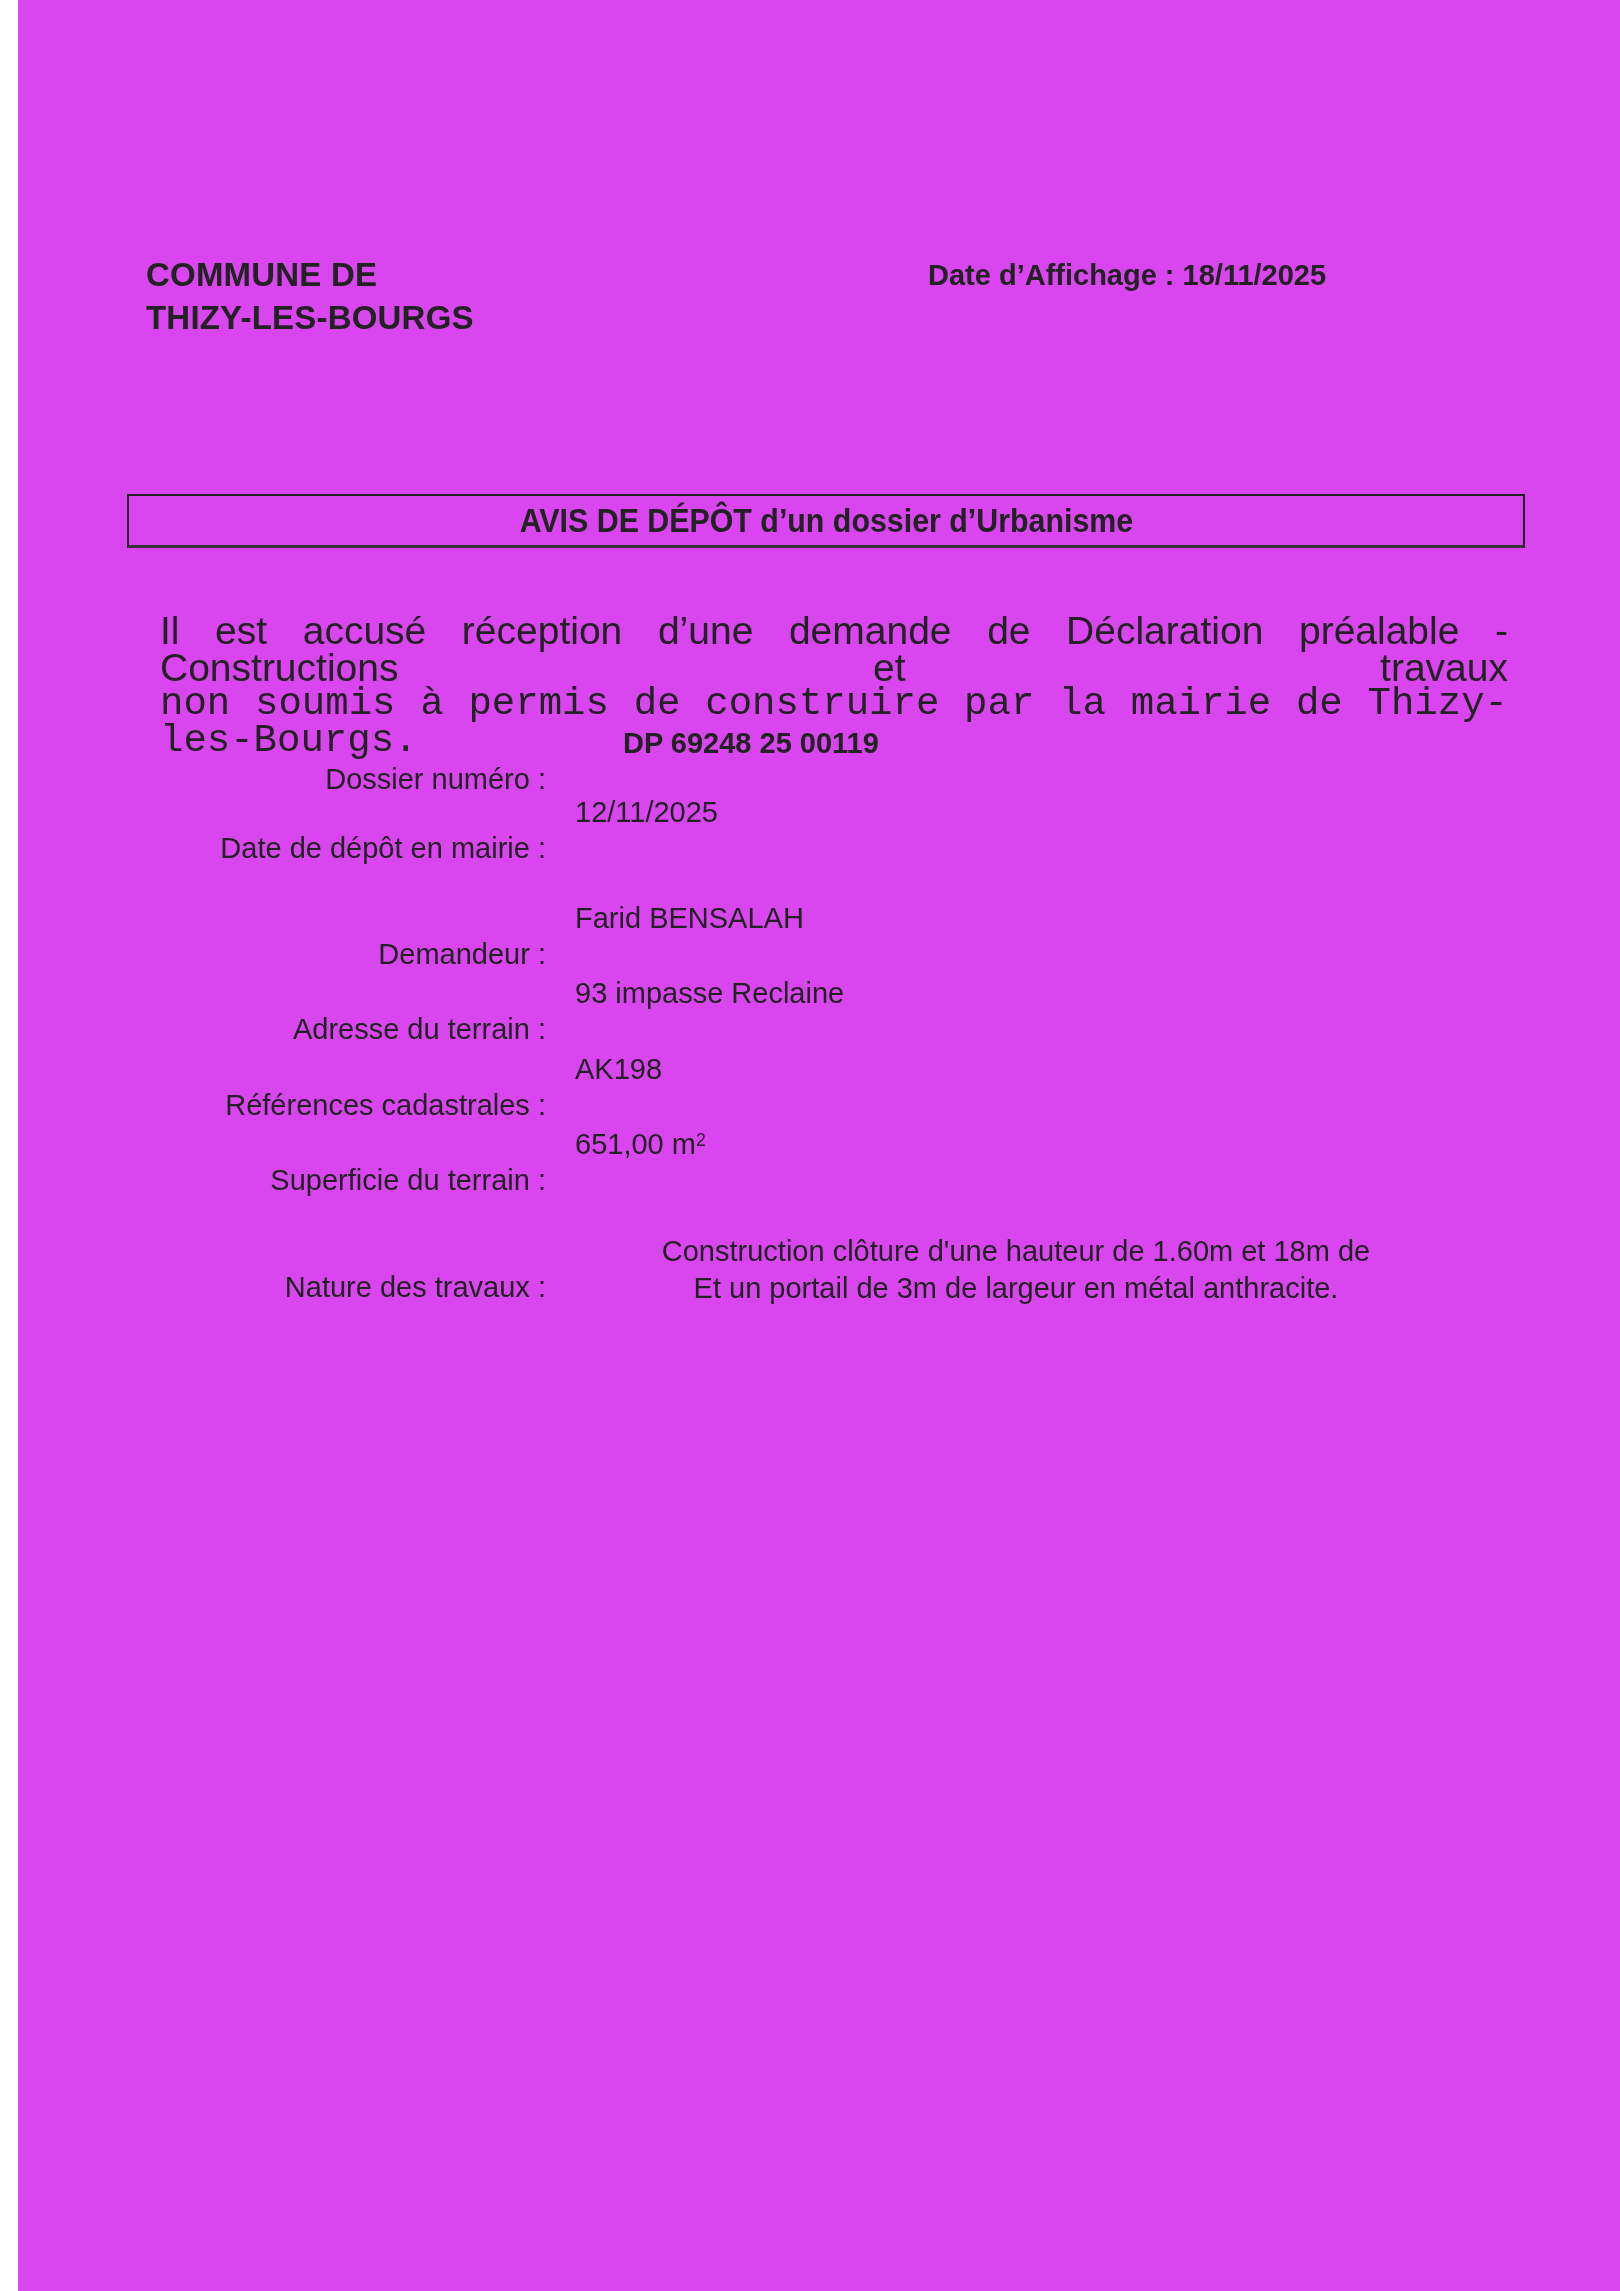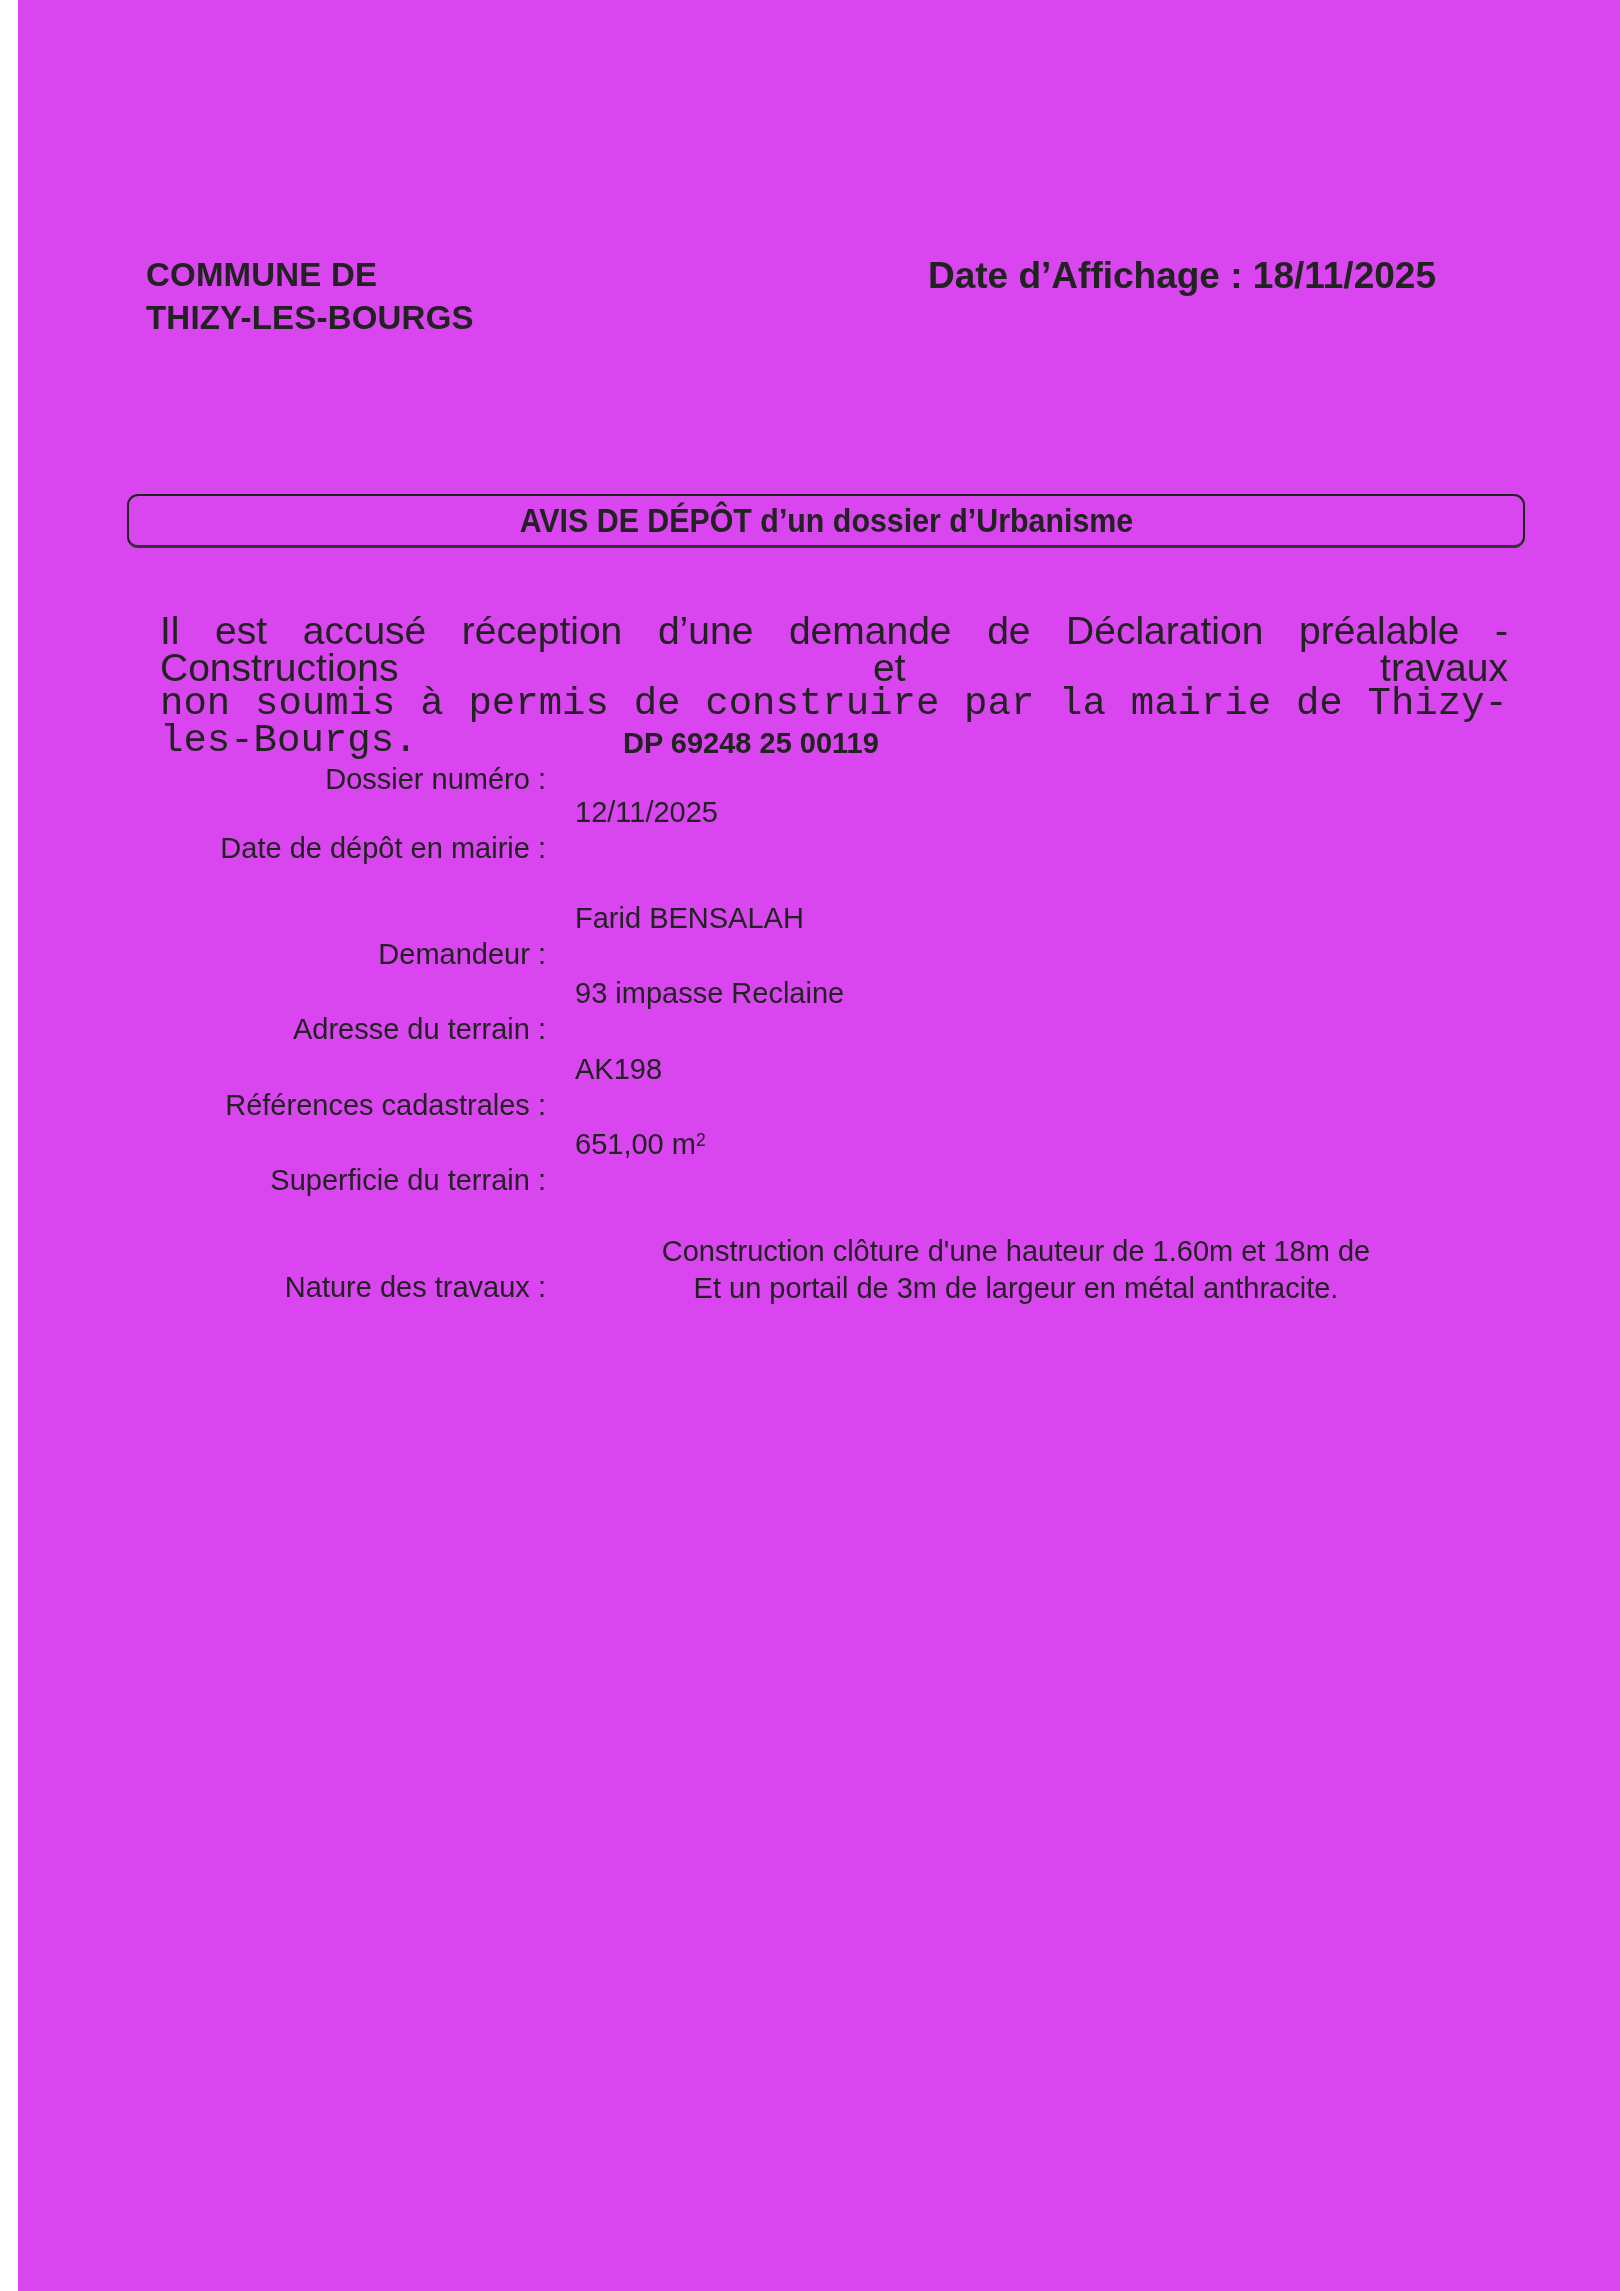--- a/index.html
+++ b/index.html
@@ -30,38 +30,37 @@
       font-size: 33px;
       line-height: 43px;
       color: #222;
       letter-spacing: 0.2px;
     }
     .date-affichage {
       position: absolute;
       left: 910px;
       top: 258px;
       font-weight: bold;
-      font-size: 37px;
+      font-size: 29px;
       line-height: 35px;
       color: #222;
     }
     .title-box {
       position: absolute;
       left: 109px;
       top: 494px;
       width: 1394px;
       height: 49px;
       border-top: 2px solid #222;
       border-left: 2px solid #222;
       border-right: 2.9px solid #222;
       border-bottom: 3.9px solid #333;
       display: flex;
       align-items: center;
       justify-content: center;
-      border-radius: 11px;
     }
     .title-text {
       font-weight: bold;
       font-size: 33px;
       line-height: 39px;
       color: #222;
       transform: scaleX(0.92);
     }
     .intro {
       position: absolute;

